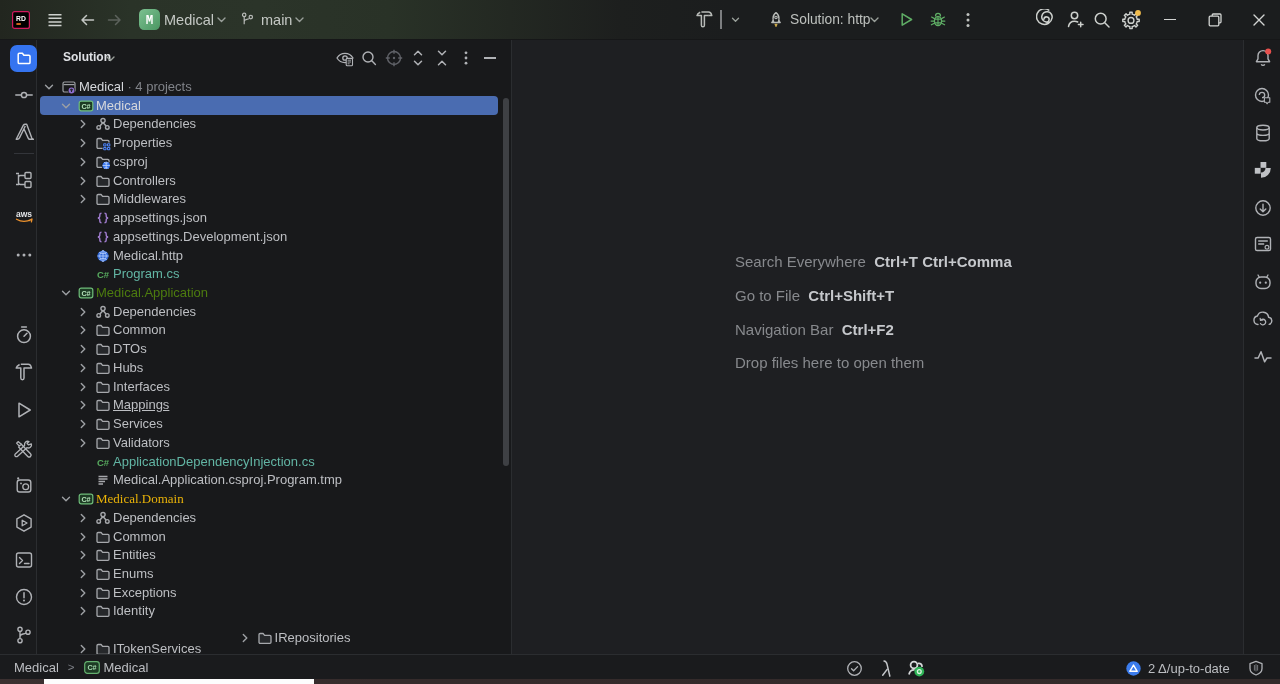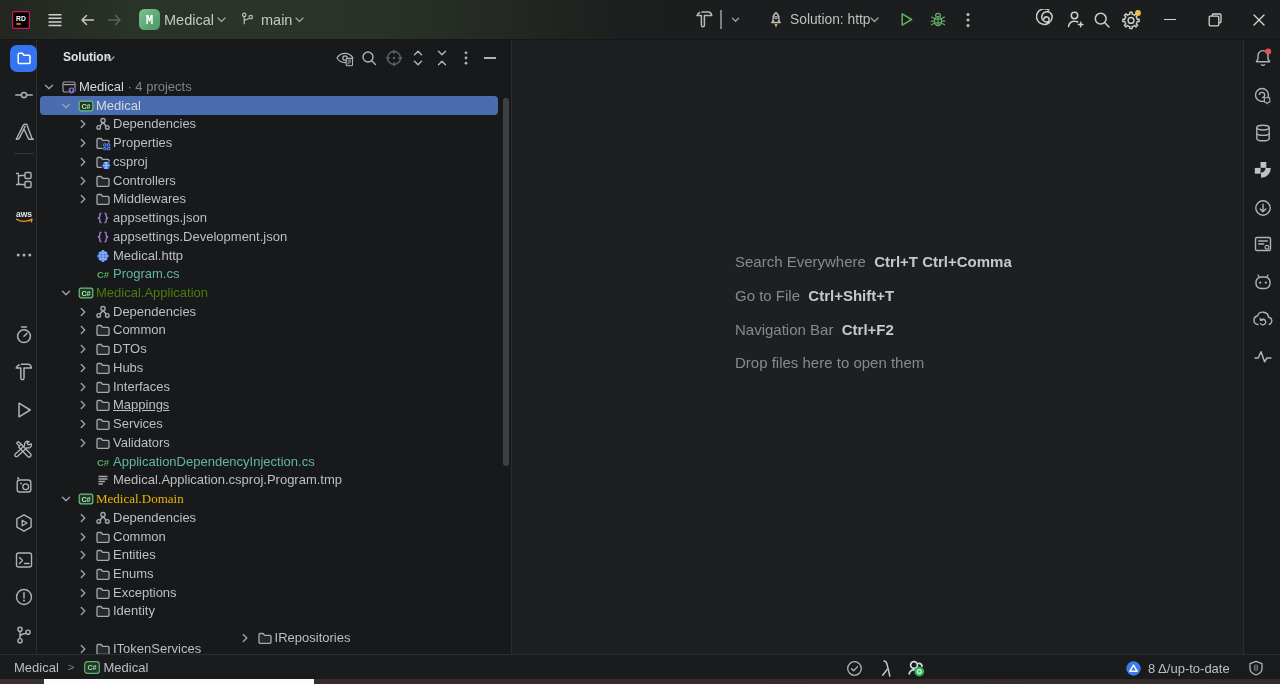--- a/index.html
+++ b/index.html
@@ -606,21 +606,21 @@
           <circle cx="8" cy="6" r="3.4" fill="none" stroke="#d6d8da" stroke-width="1.8"></circle>
           <path d="M12.6 4.4a3 3 0 0 1 3.4 2.8" fill="none" stroke="#d6d8da" stroke-width="1.8" stroke-linecap="round"></path>
           <path d="M3.2 14.8c.6-2.6 2.4-4 4.8-4" fill="none" stroke="#d6d8da" stroke-width="1.8" stroke-linecap="round"></path>
           <circle cx="13.3" cy="12.6" r="4.9" fill="#2fb457"></circle>
           <circle cx="13.3" cy="12.6" r="1.9" fill="none" stroke="#d9f2de" stroke-width="1.3"></circle>
         </svg></div>
     <div class="sb" style="left:1126px;top:0;height:26px;"><svg width="15" height="15" viewBox="0 0 15 15">
           <circle cx="7.5" cy="7.5" r="7.2" fill="#3b7ced"></circle>
           <path d="M7.5 4.1 11.2 10.3H3.8Z" fill="none" stroke="#fff" stroke-width="1.4" stroke-linejoin="round"></path>
         </svg></div>
-    <div class="sb" style="left:1148px;top:0;height:26px;">8 Δ/up-to-date</div>
+    <div class="sb" style="left:1148px;top:0;height:26px;">2 Δ/up-to-date</div>
     <div class="sb" style="left:1248px;top:0;height:26px;"><svg width="16" height="16" viewBox="0 0 16 16">
           <path d="M8 1.4 14 3.7v4.9c0 2.9-2.4 5.3-6 6.4-3.6-1.1-6-3.5-6-6.4V3.7Z" fill="none" stroke="#b0b2b6" stroke-width="1.3" stroke-linejoin="round"></path>
           <path d="M8 4.2v7.2M6.4 5v5.6M9.6 5v5.6" stroke="#8b8e93" stroke-width="0.8"></path>
         </svg></div>
   </div>
   <div class="abs" id="bottombar"></div>
   <div class="abs" id="whitebar"></div>
 
 </div>
 

